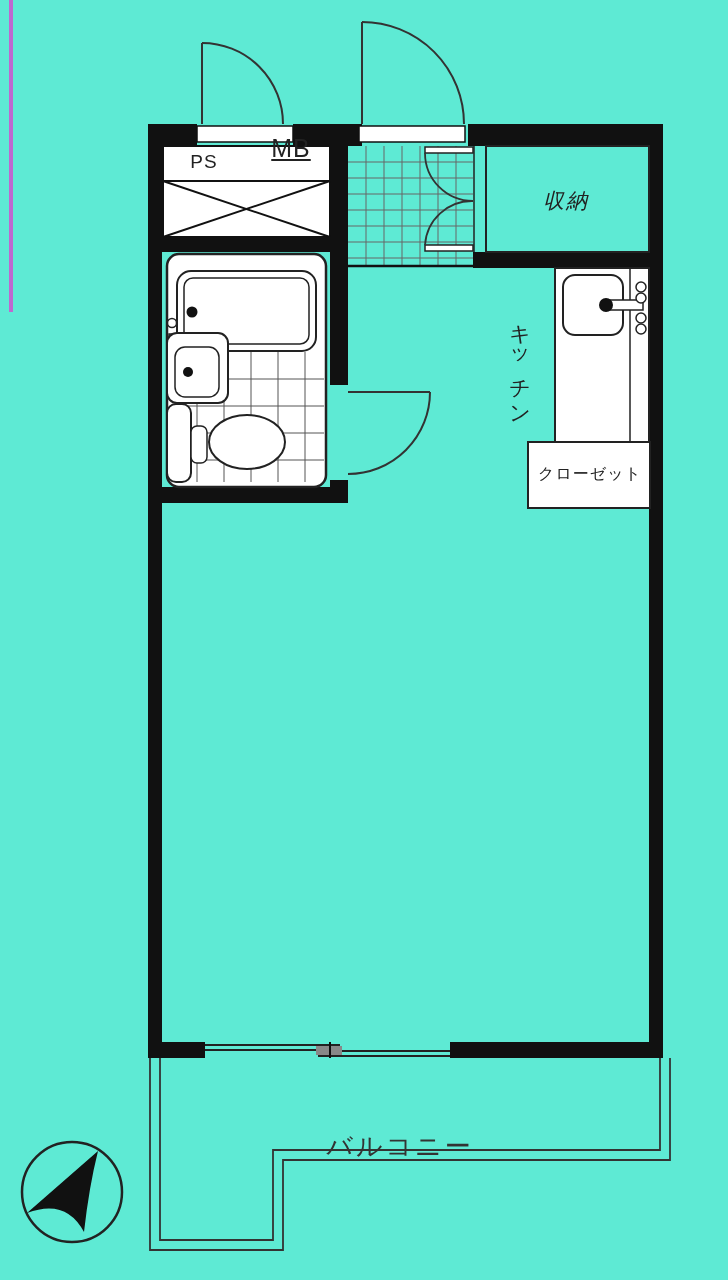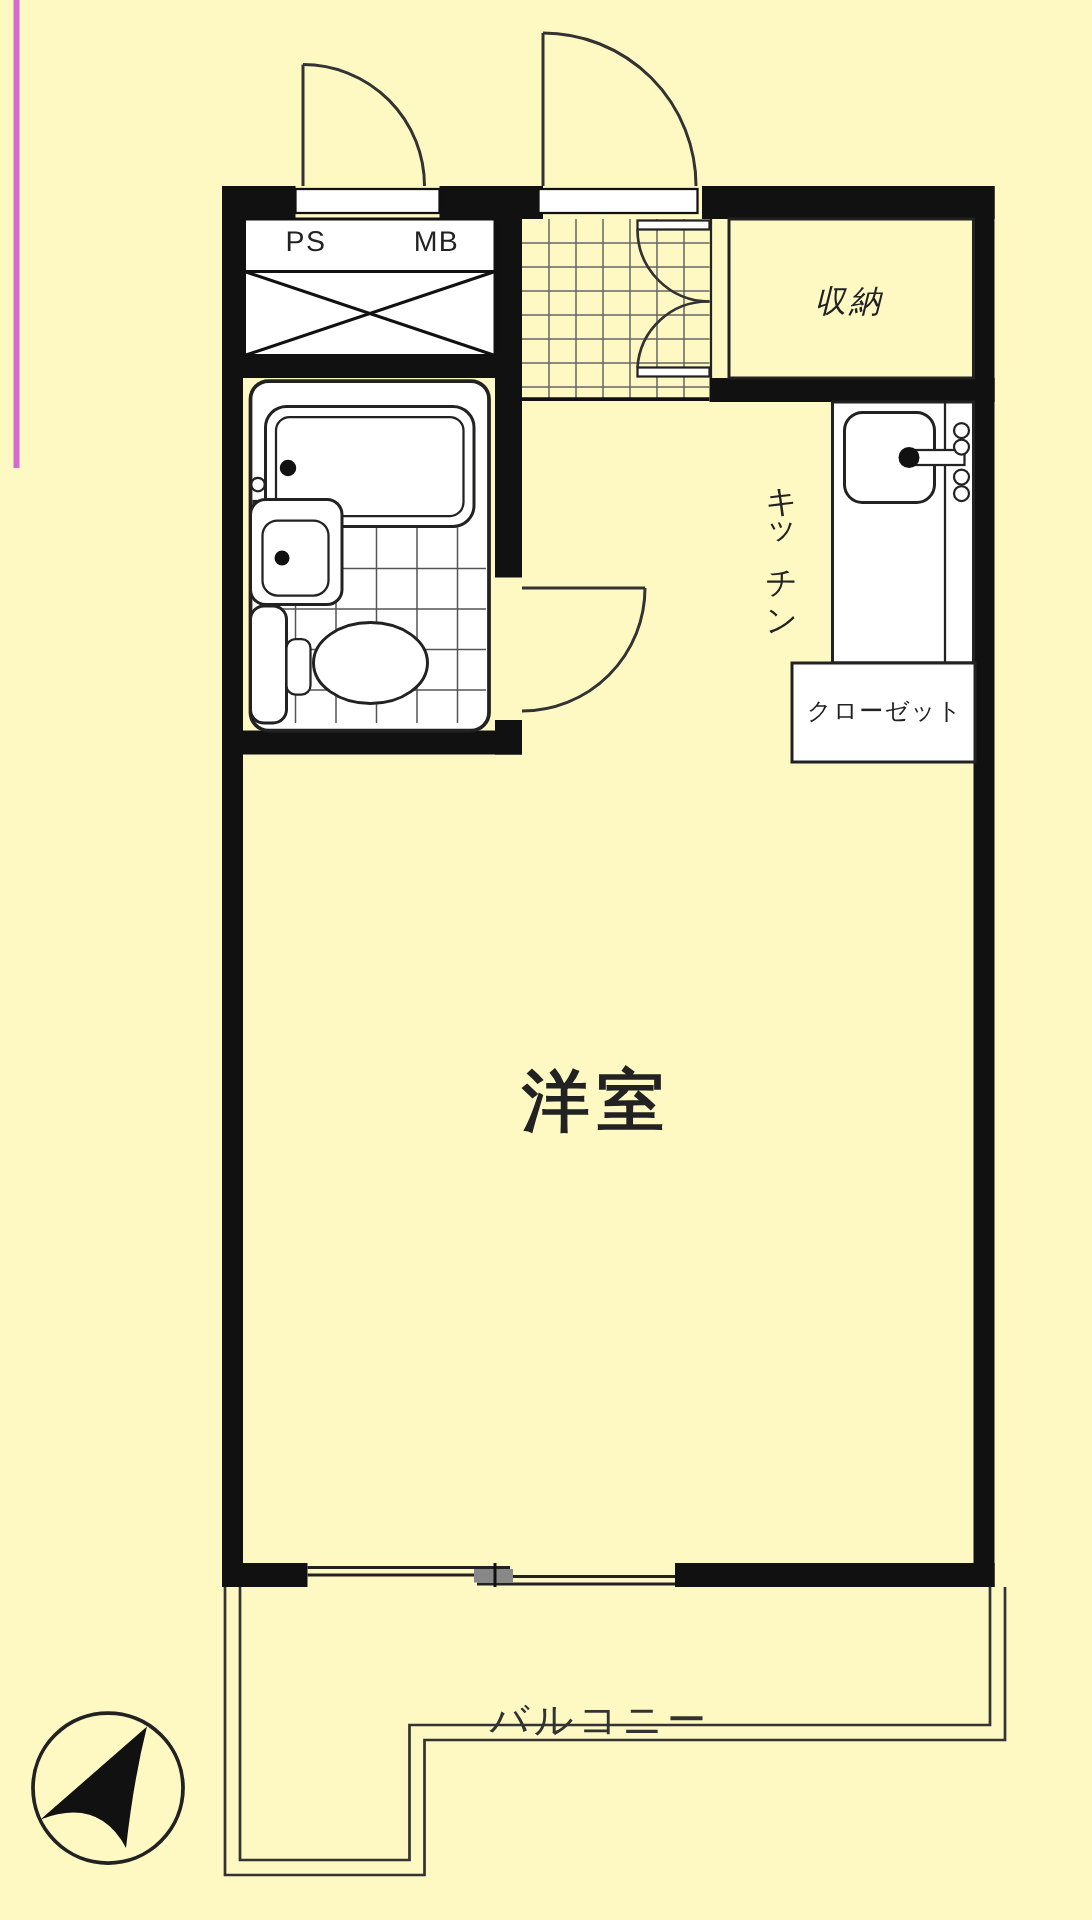--- a/index.html
+++ b/index.html
@@ -1,24 +1,24 @@
 <!DOCTYPE html>
 <html><head>
 <meta charset="utf-8">
 <style>
   html,body{margin:0;padding:0;background:#fff;}
   #stage{
-    position:relative;width:728px;height:1280px;background:#fef9c3;
+    position:relative;width:728px;height:1280px;background:#5eead4;
     font-family:"Liberation Sans","DejaVu Sans",sans-serif;color:#222;overflow:hidden;
   }
   #plan-svg{position:absolute;left:0;top:0;}
   .lbl{position:absolute;white-space:nowrap;color:#222;}
   .center{transform:translateX(-50%);}
   .lbl-ps{left:204px;top:151px;font-size:19px;letter-spacing:1px;}
-  .lbl-mb{left:291px;top:151px;font-size:19px;letter-spacing:1px;}
+  .lbl-mb{left:291px;top:134px;font-size:25px;letter-spacing:1px;text-decoration:underline;}
   .lbl-storage{left:566px;top:187px;font-size:21px;letter-spacing:2px;font-style:italic;}
   .lbl-kitchen{
     left:506px;top:310px;font-size:21px;letter-spacing:3px;
     writing-mode:vertical-rl;text-orientation:upright;
   }
   .lbl-closet{left:590px;top:464px;font-size:16px;letter-spacing:1px;}
   .lbl-room{left:398px;top:704px;font-size:45px;font-weight:600;letter-spacing:5px;}
   .lbl-area{left:398px;top:777px;font-size:30px;}
   .lbl-area .unit{font-size:17px;color:#777;position:relative;top:-9px;}
   .lbl-area .close{font-size:20px;color:#555;position:relative;top:-7px;}
@@ -147,16 +147,15 @@
       <circle cx="72" cy="1192" r="50" fill="none" stroke="#222" stroke-width="2.5"></circle>
       <path d="M98,1151 L27,1213 Q66,1198 84,1232 Q89,1187 98,1151 Z" fill="#111"></path>
     </g>
   </svg>
 
   <div class="lbl lbl-ps center">PS</div>
   <div class="lbl lbl-mb center">MB</div>
   <div class="lbl lbl-storage center">収納</div>
   <div class="lbl lbl-kitchen">キッチン</div>
   <div class="lbl lbl-closet center">クローゼット</div>
-  <div class="lbl lbl-room center">洋室</div>
   <div class="lbl lbl-balcony center">バルコニー</div>
 
 </div>
 
 </body></html>

